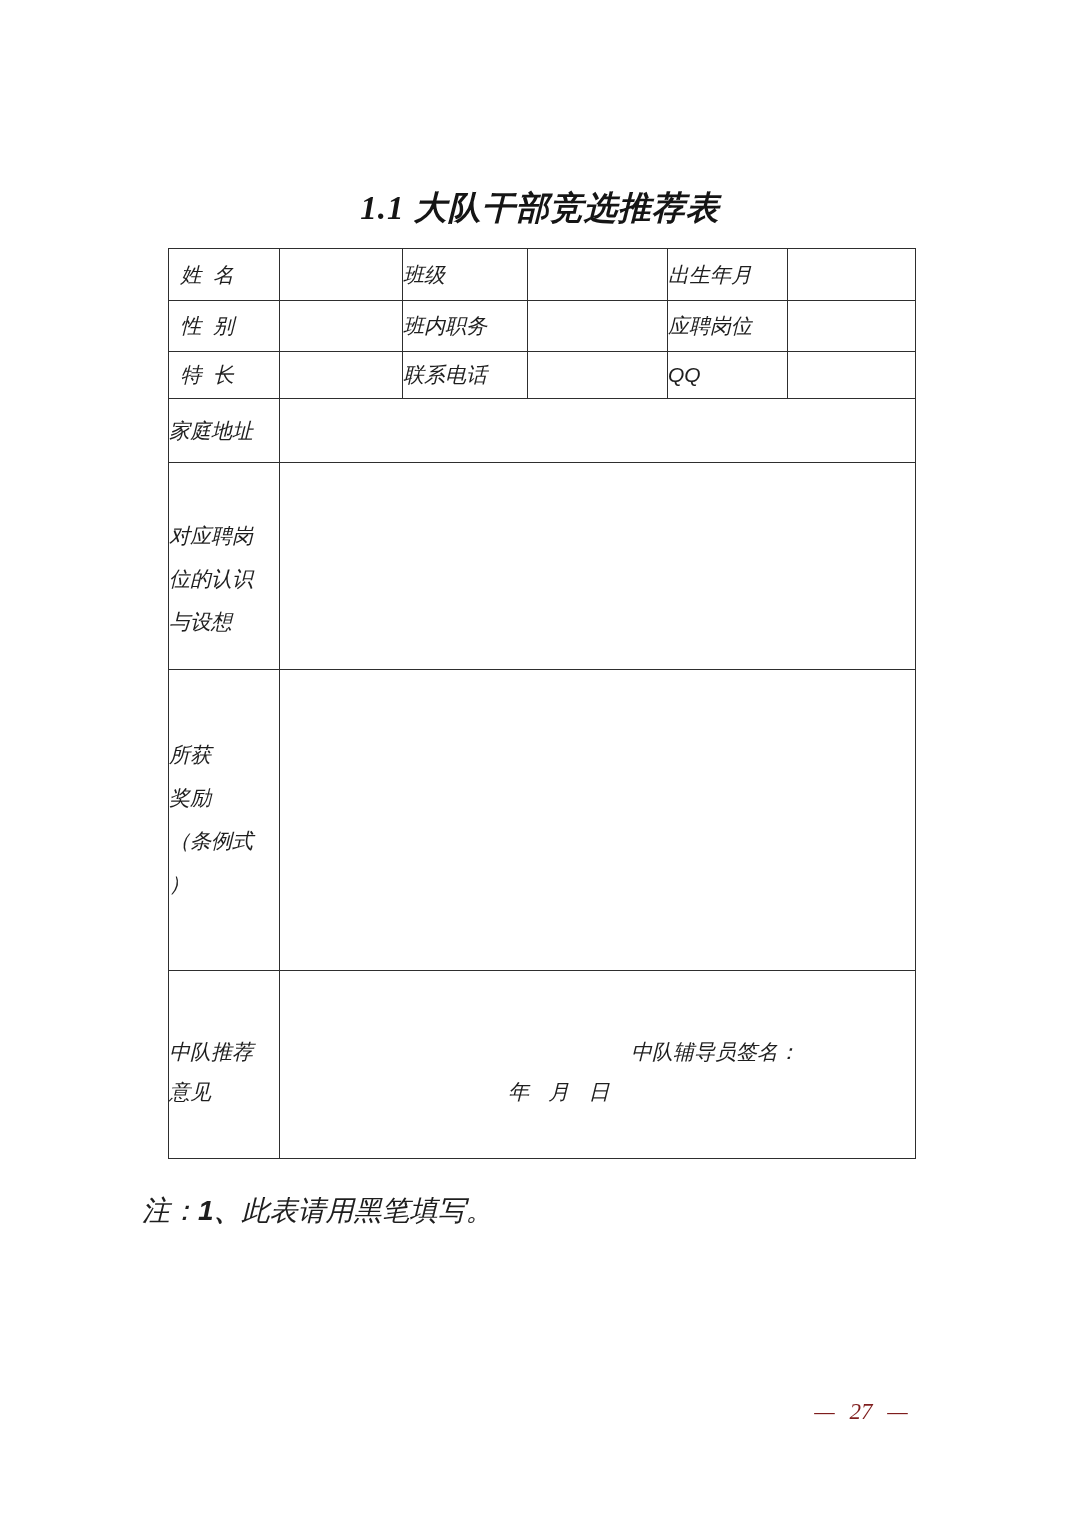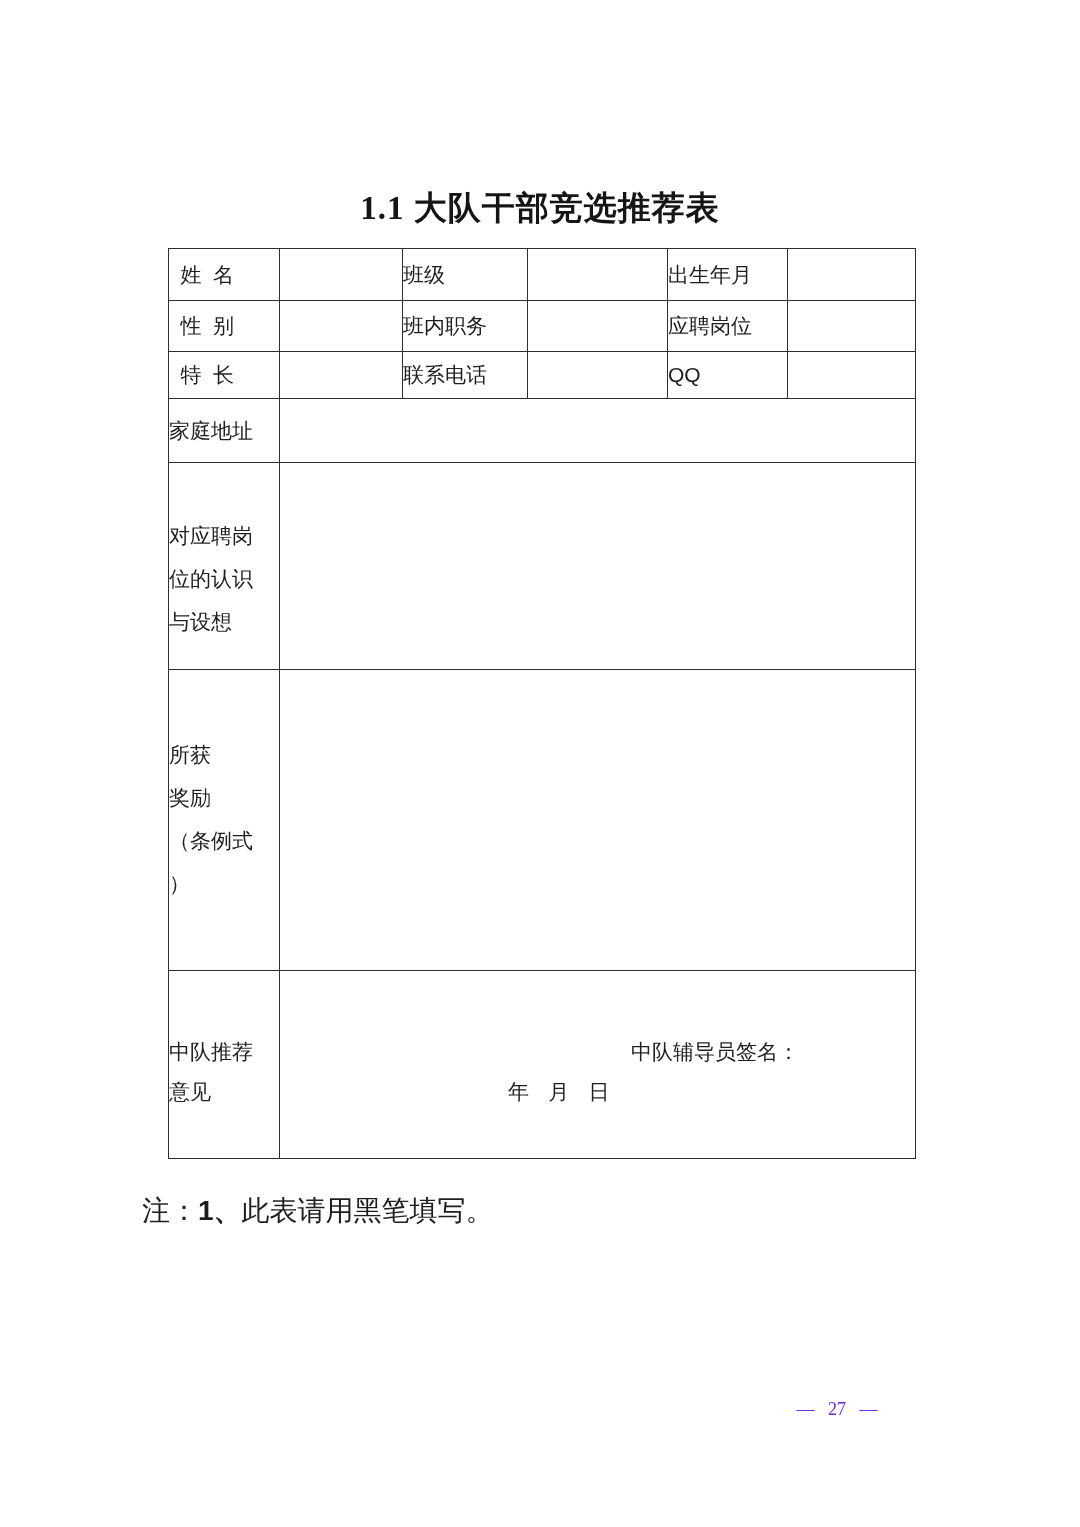--- a/index.html
+++ b/index.html
@@ -5,20 +5,21 @@
   * { margin: 0; padding: 0; box-sizing: border-box; }
   html, body { background: #ffffff; }
   .page {
     position: relative;
     width: 1080px;
     height: 1442px;
     background: #ffffff;
     font-family: "Liberation Serif", "DejaVu Serif", serif;
     color: #1e1e1e;
     overflow: hidden;
+    font-style: italic;
   }
   .doc-title {
     position: absolute;
     top: 186px;
     left: 0;
     width: 100%;
     text-align: center;
     font-size: 33px;
     font-weight: 700;
     letter-spacing: 1px;
@@ -71,26 +72,26 @@
     font-weight: 700;
   }
   .red-text {
     color: #d93a32;
     font-family: "Liberation Sans", "DejaVu Sans", sans-serif;
     font-weight: 700;
   }
   .page-number {
     position: absolute;
     top: 1399px;
-    left: 772px;
+    left: 796px;
     width: 130px;
     text-align: center;
-    font-size: 18px;
+    font-size: 23px;
     word-spacing: 9px;
-    color: #6d28d9;
+    color: #7f1d1d;
   }
 </style>
 </head>
 <body>
 
 <div class="page">
 
   <div class="doc-title">1.1 大队干部竞选推荐表</div>
 
   <table class="form-table">

